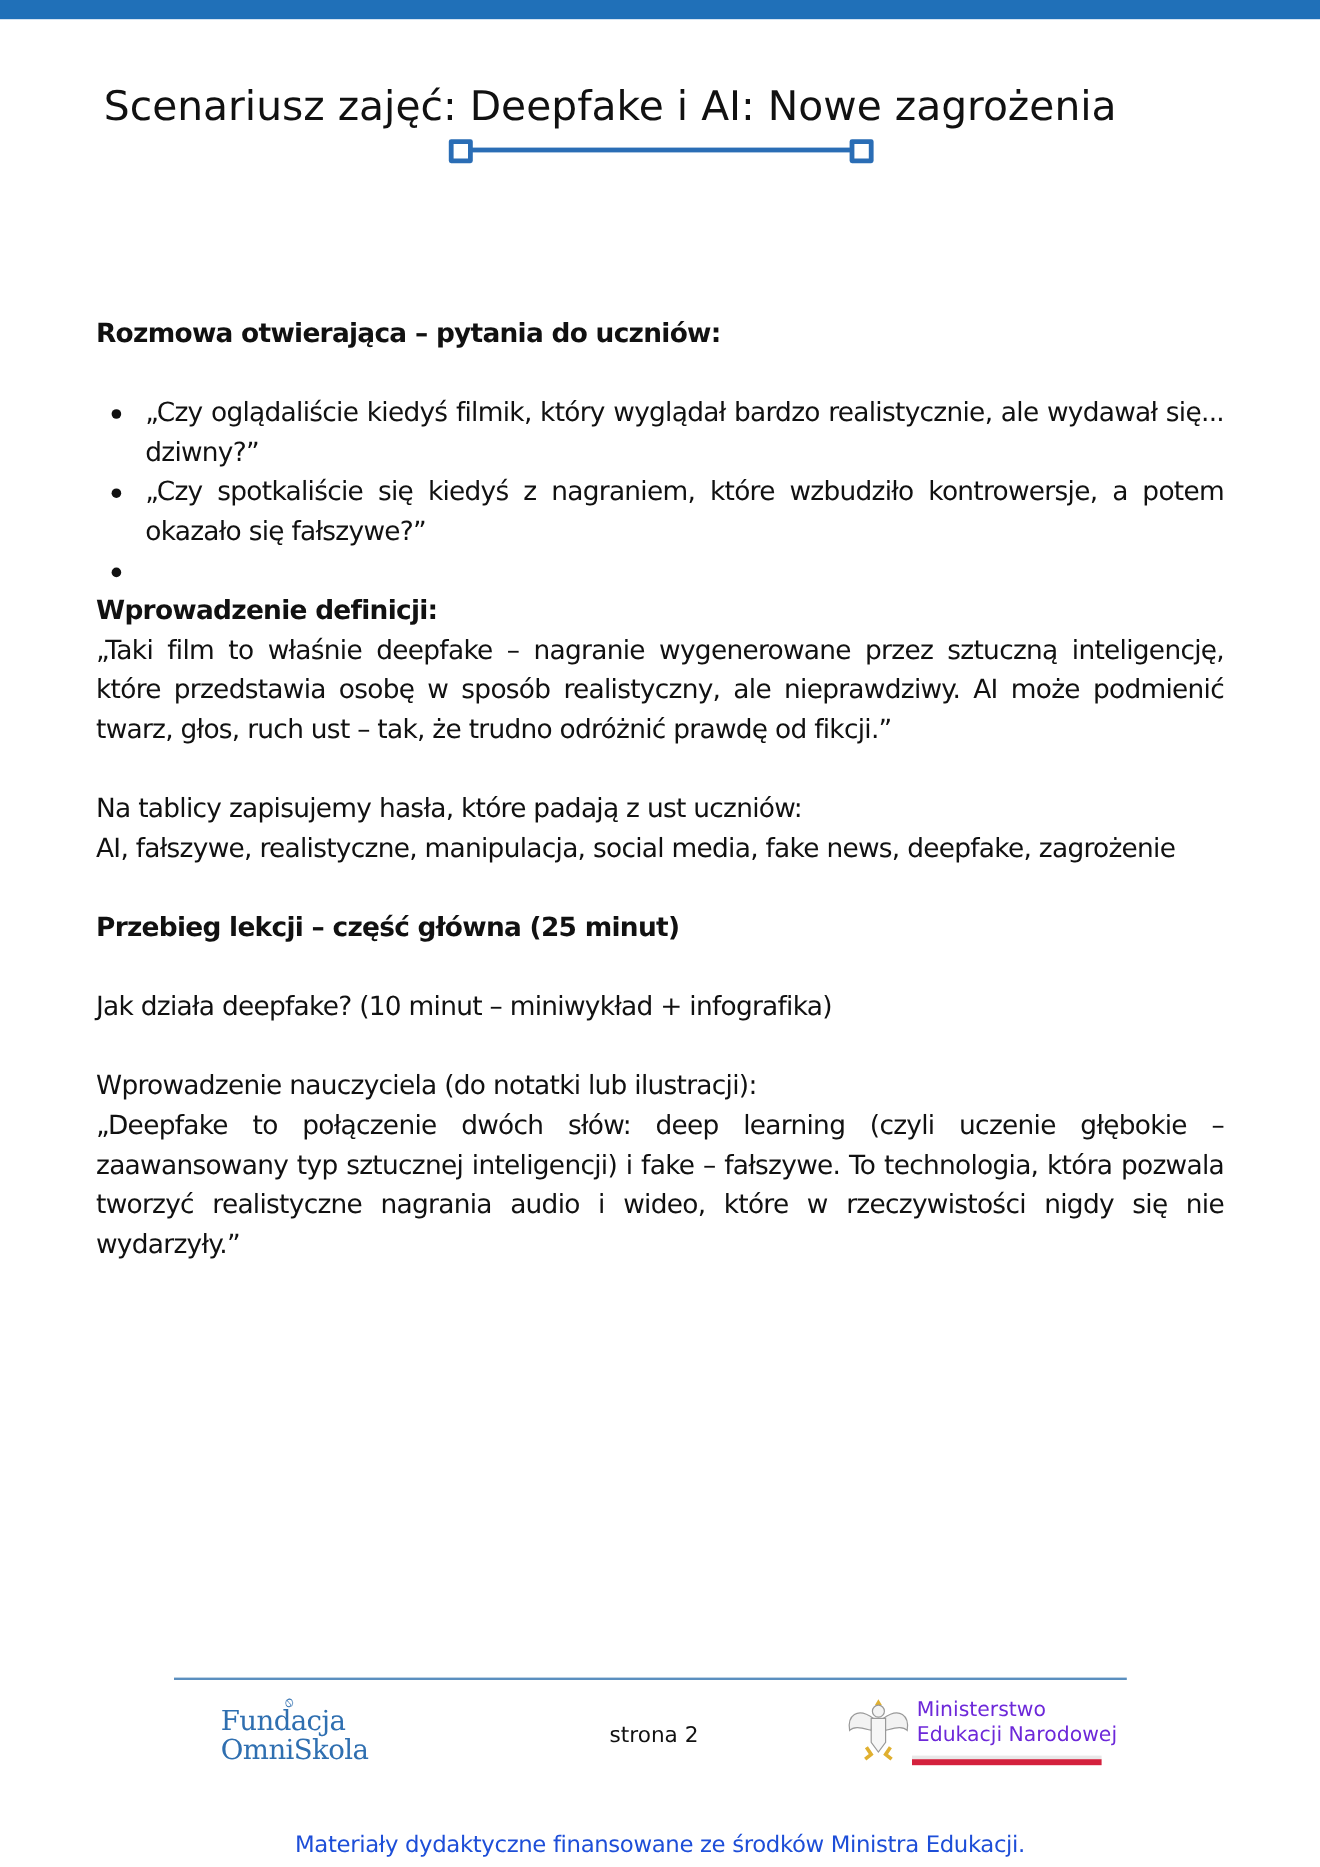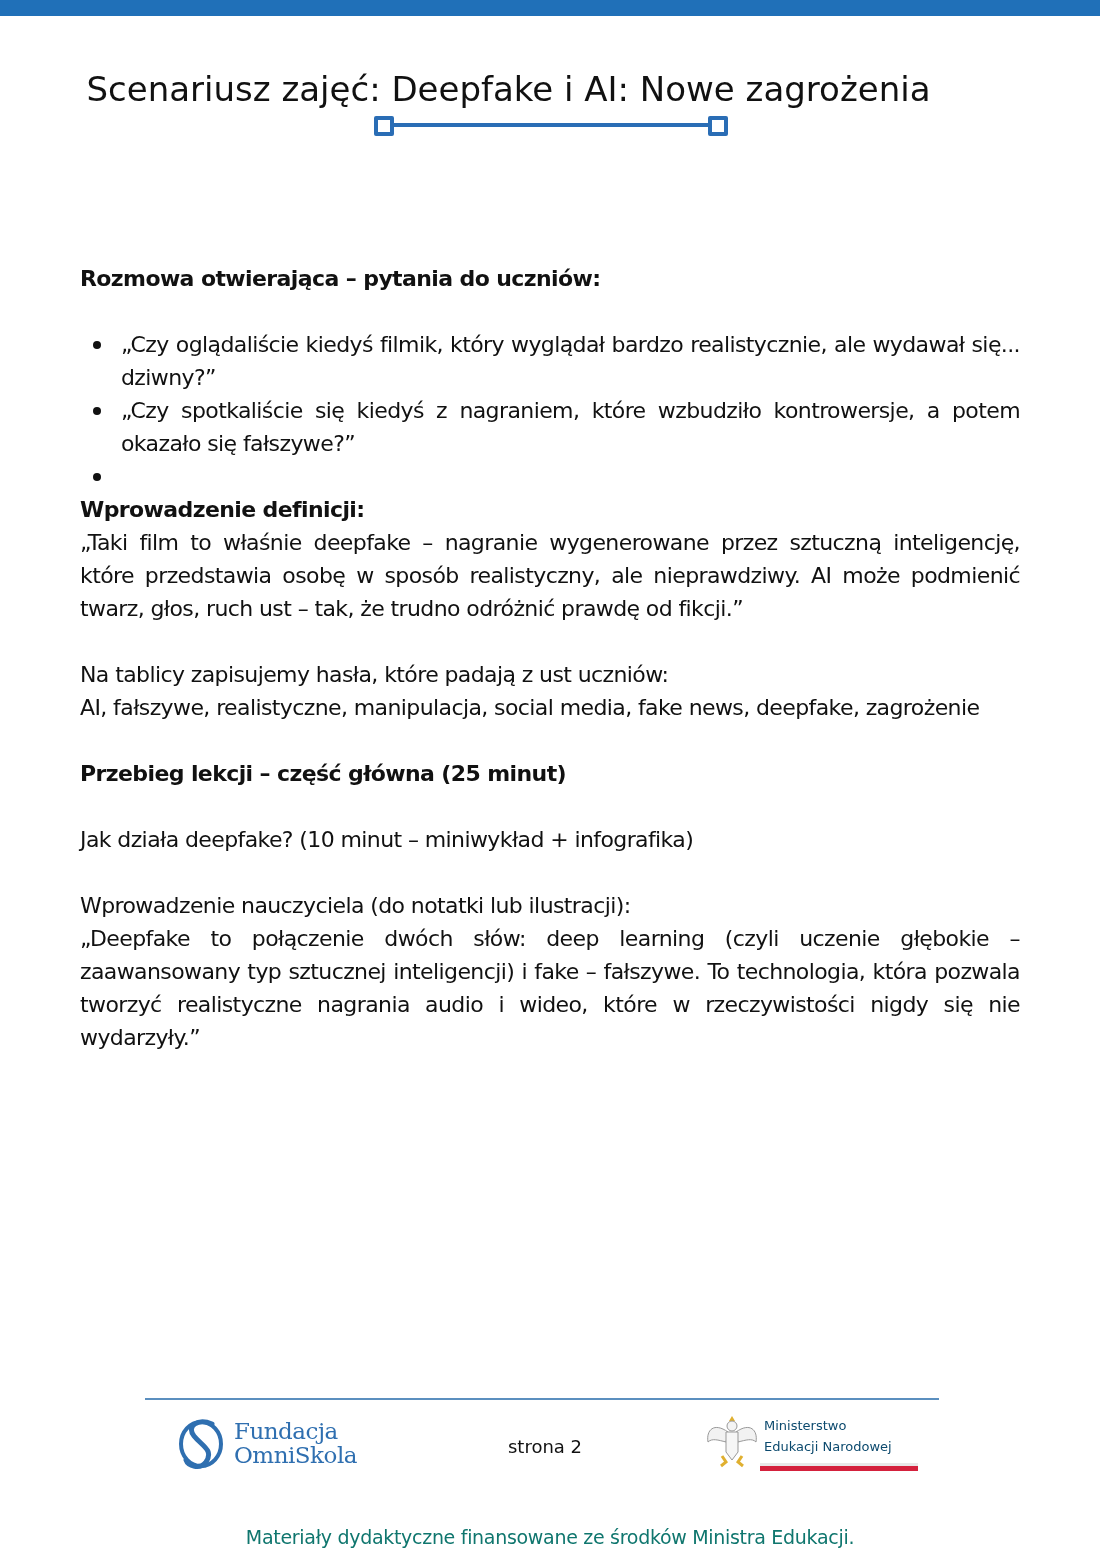--- a/index.html
+++ b/index.html
@@ -31,34 +31,34 @@
     .gap { height: 33px; }
     .bold { font-weight: bold; }
     .justify { text-align: justify; text-align-last: left; }
     ul.bullets { list-style: none; margin: 0; padding: 0; }
     ul.bullets li { position: relative; padding-left: 41px; text-align: justify; text-align-last: left; }
     ul.bullets li .dot {
       position: absolute; left: 13px; top: 13px; width: 8px; height: 8px; border-radius: 50%; background: #111;
     }
 
     .footer-line { position: absolute; left: 145px; top: 1398px; width: 794px; height: 2px; background: #5b8fbf; }
-    .logo-omni { position: absolute; left: 176px; top: 1415px; height: 56px; display: flex; align-items: center; }
+    .logo-omni { position: absolute; left: 176px; top: 1415px; height: 56px; display: flex; align-items: center; flex-direction: column; }
     .logo-omni .omni-text {
       margin-left: 8px; font-family: "DejaVu Serif", serif; color: #2f6fb0;
       font-size: 23px; line-height: 24px; letter-spacing: -0.5px;
     }
     .page-num { position: absolute; left: 480px; top: 1436px; width: 130px; text-align: center; font-size: 18px; color: #111; }
     .logo-men { position: absolute; left: 704px; top: 1412px; display: flex; align-items: flex-start; }
-    .logo-men .men-text { margin-left: 4px; font-size: 13px; line-height: 21px; color: #0c4a6e; padding-top: 3px; }
+    .logo-men .men-text { margin-left: 4px; font-size: 17px; line-height: 21px; color: #6d28d9; padding-top: 3px; }
     .logo-men .men-flag { margin-top: 6px; width: 158px; height: 8px; display: flex; flex-direction: column; }
     .logo-men .men-flag .w { height: 3px; background: #e8e8e8; }
     .logo-men .men-flag .r { height: 5px; background: #d4213d; }
     .funding {
       position: absolute; left: 0; top: 1526px; width: 1100px; text-align: center;
-      font-size: 19px; color: #0f766e; letter-spacing: -0.3px;
+      font-size: 19px; color: #1d4ed8; letter-spacing: -0.3px;
     }
   </style>
 </head>
 <body>
 
 <div class="top-bar"></div>
 
 <h1 class="title">Scenariusz zajęć: Deepfake i AI: Nowe zagrożenia</h1>
 
 <div class="divider-ornament">

